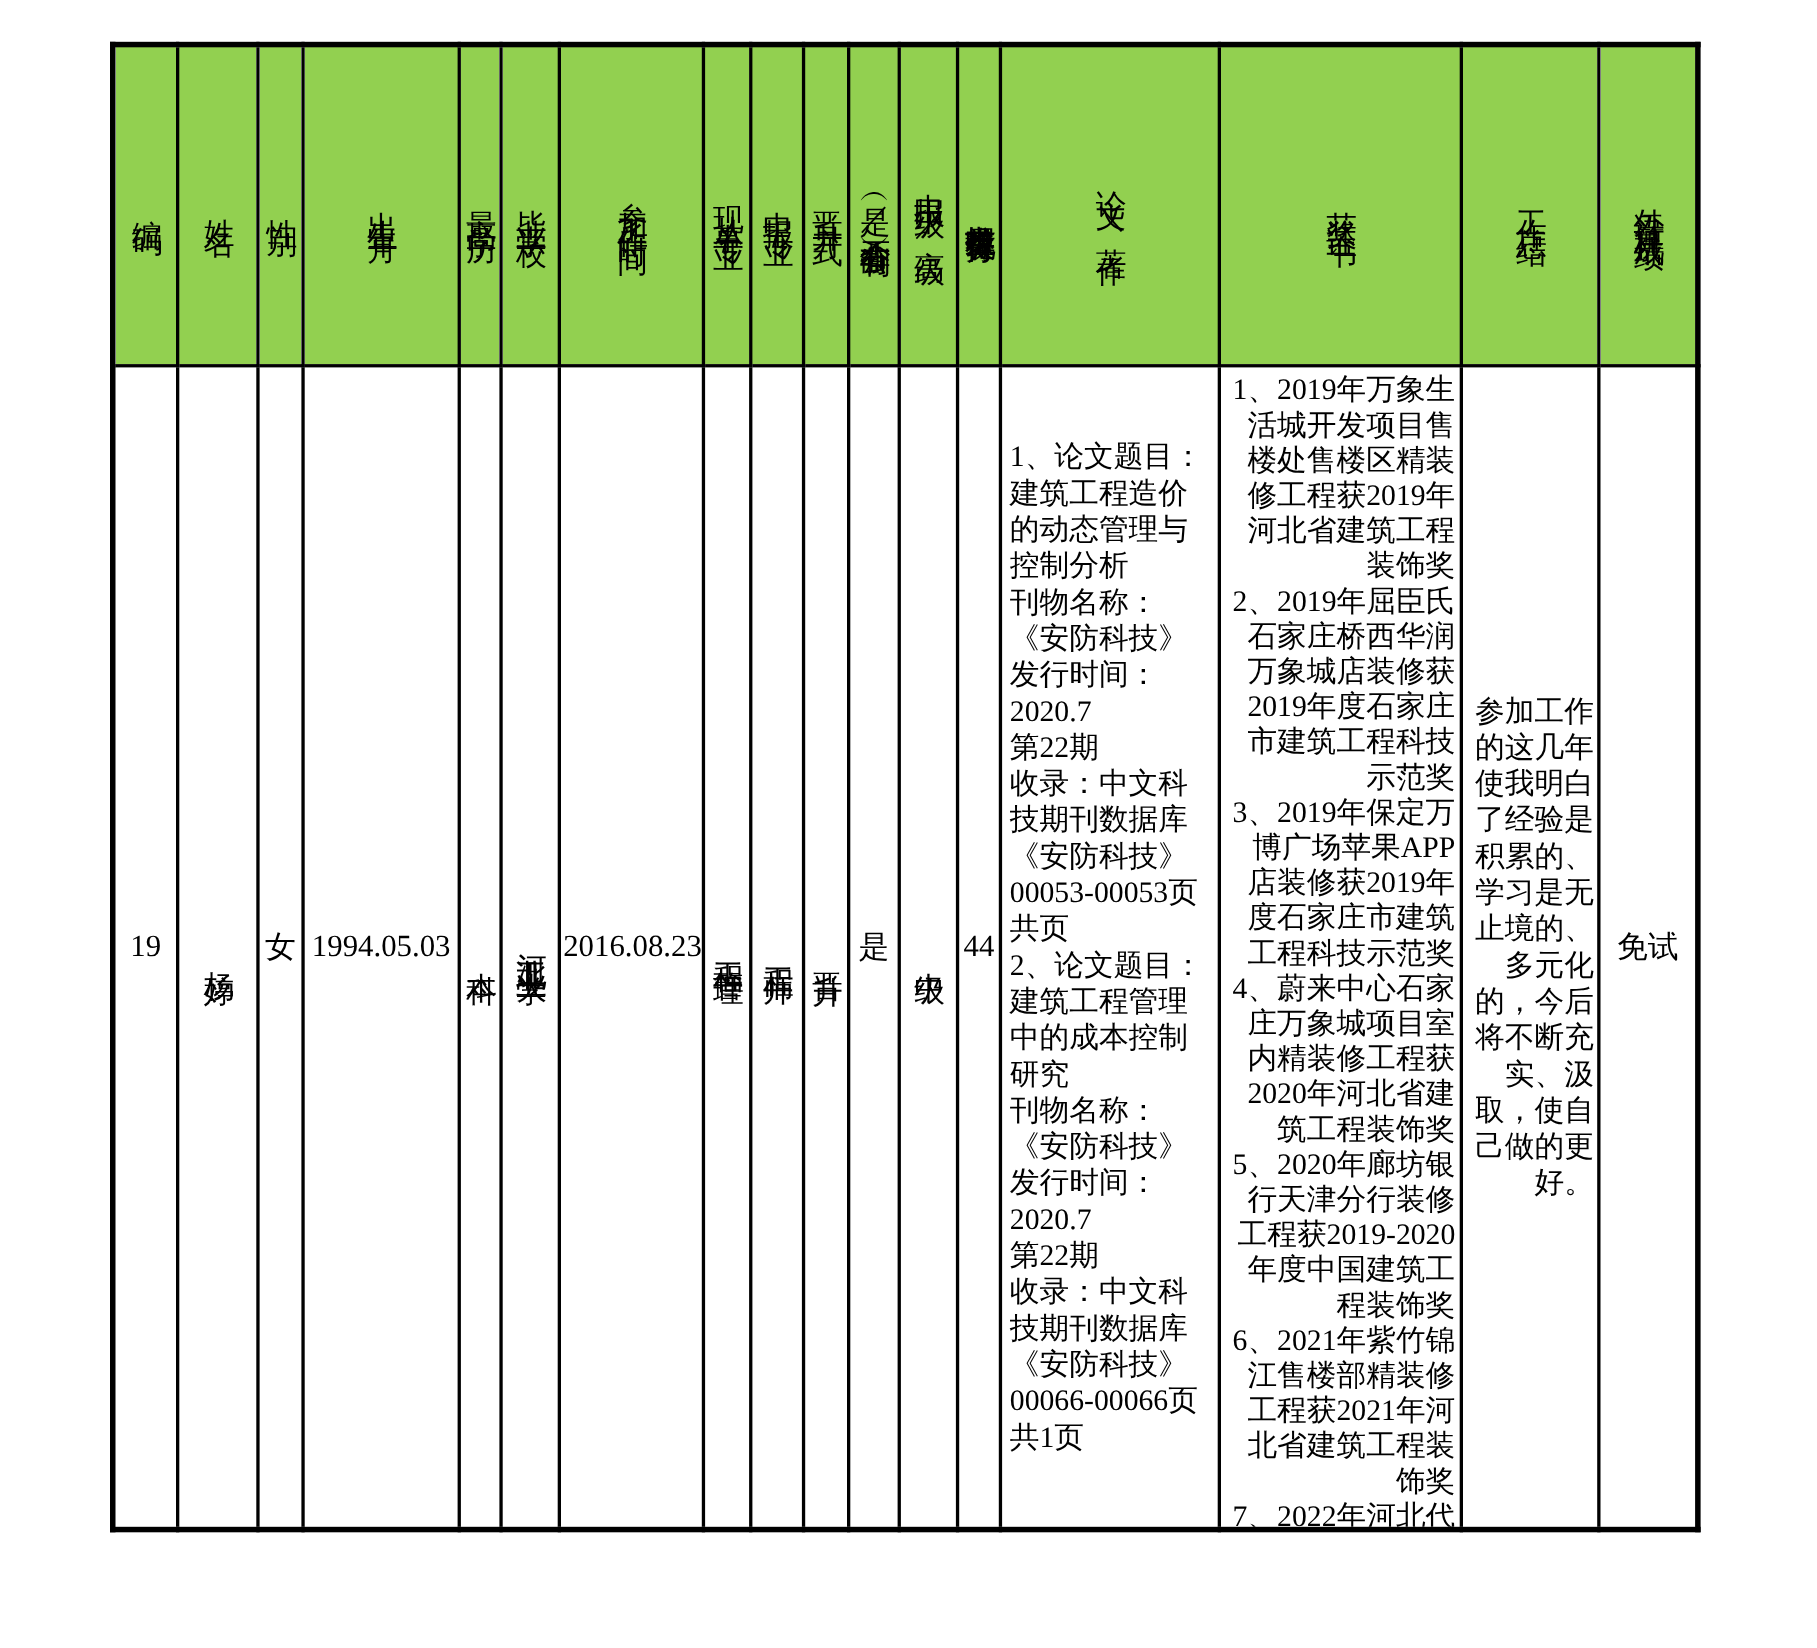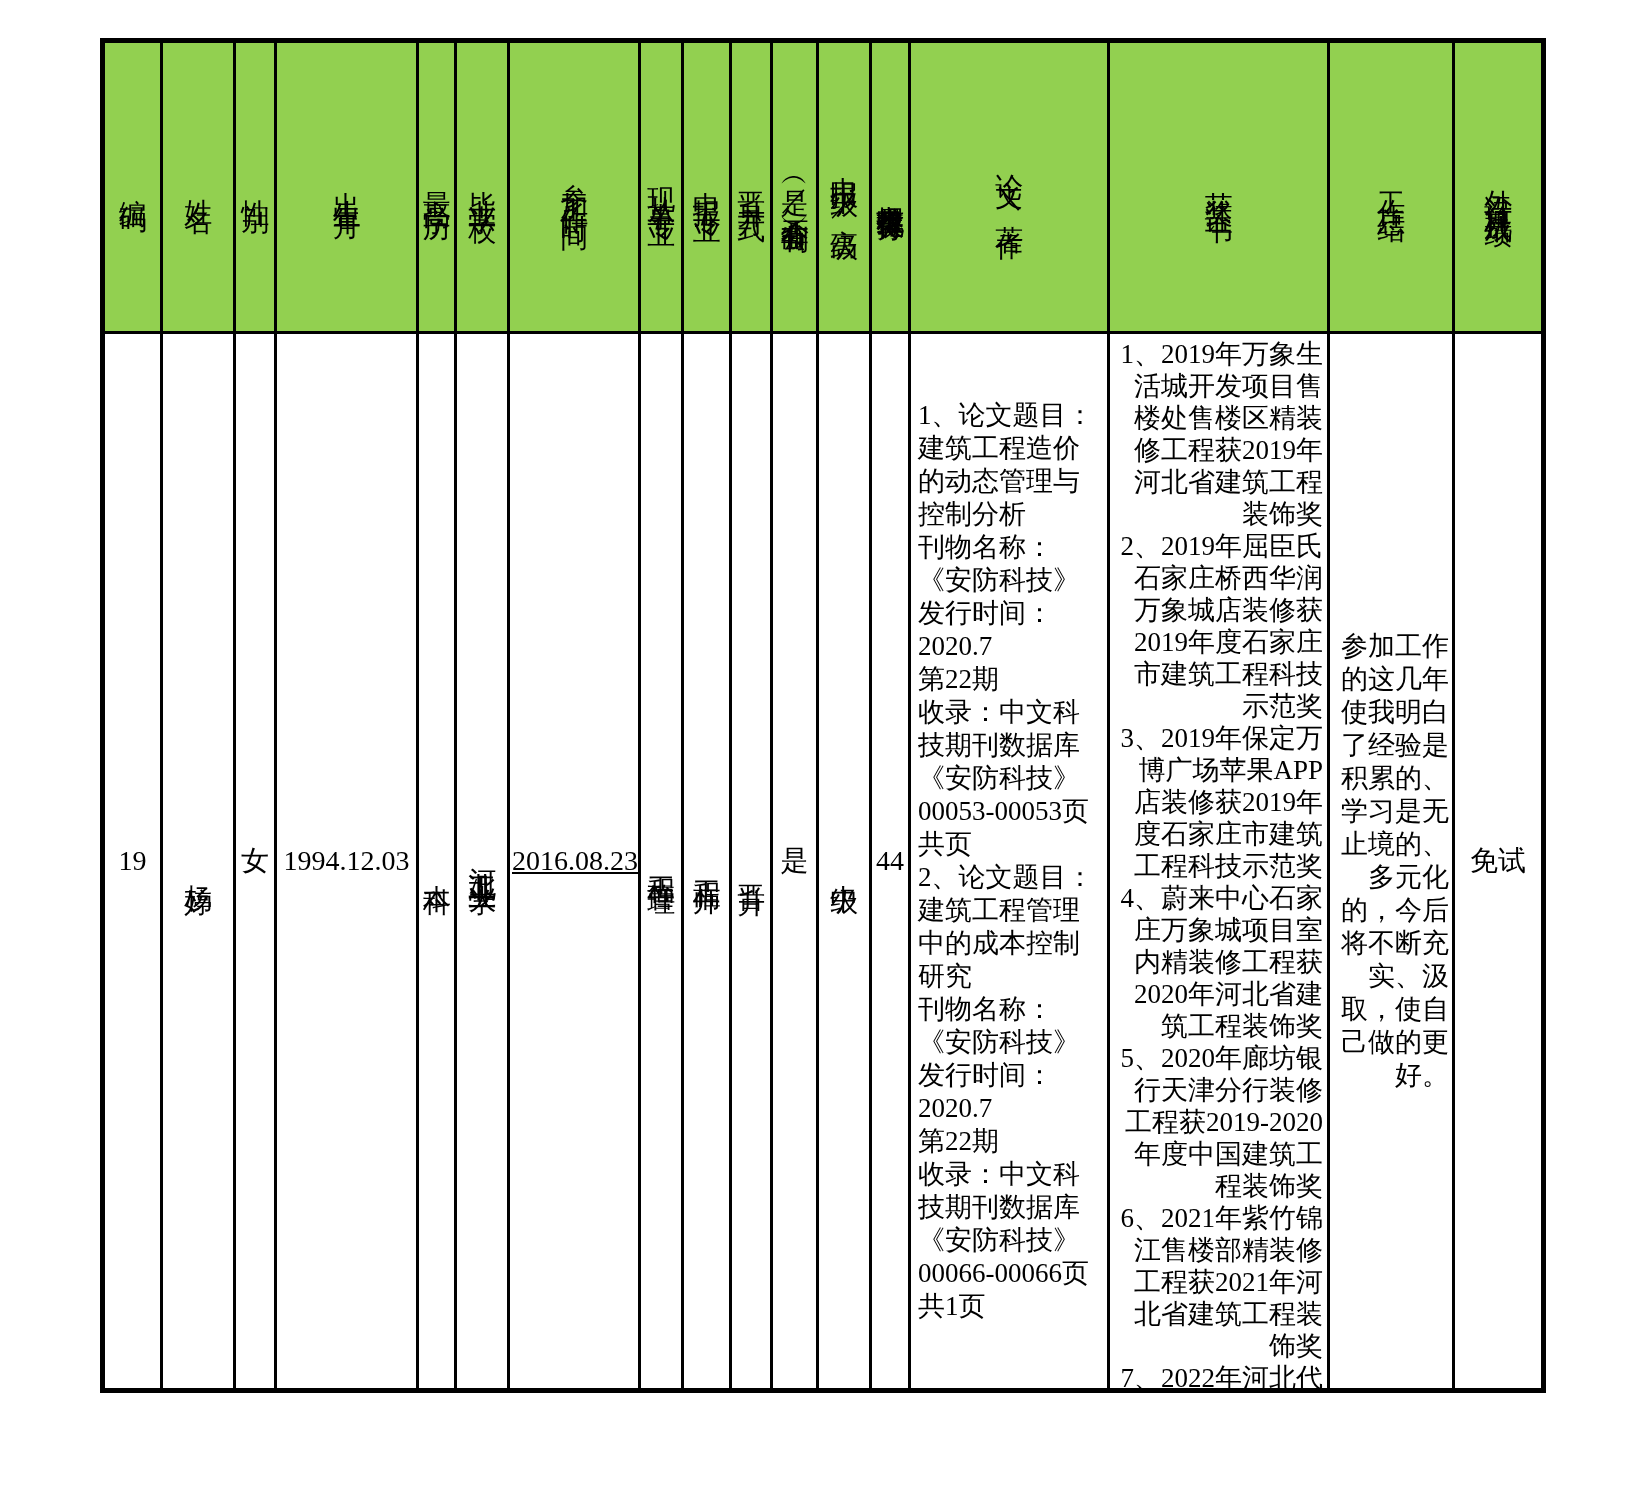--- a/index.html
+++ b/index.html
@@ -9,21 +9,21 @@
   .sheet td{border:3px solid #000;padding:0;color:#000;overflow:hidden;}
   tr.hr{height:292px;}
   tr.br{height:1056px;}
   td.h{background:#92d050;text-align:center;vertical-align:middle;}
   .vt{writing-mode:vertical-rl;text-orientation:mixed;display:inline-block;font-size:28px;line-height:1.12;}
   .ls8{letter-spacing:8px;}
   .ls5{letter-spacing:5px;}
   .ls1{letter-spacing:1px;}
   .ls4{letter-spacing:4px;}
   td.b{background:#ffffff;text-align:center;vertical-align:middle;font-size:28px;}
-  td.clipleft{text-align:left;white-space:nowrap;padding-left:2px;text-decoration:underline;}
+  td.clipleft{text-align:left;white-space:nowrap;padding-left:2px;}
   td.nowrapc{white-space:nowrap;}
   td.papers{text-align:left;vertical-align:middle;padding:0 4px 0 7px;font-size:27px;line-height:33px;}
   .prewrap{white-space:pre-line;}
   td.awards{vertical-align:top;}
   .awards-box{height:1050px;overflow:hidden;text-align:right;padding:4px 4px 0 7px;font-size:27px;line-height:32px;white-space:pre-line;}
   td.summary{text-align:right;vertical-align:middle;padding:0 3px 0 7px;font-size:27px;line-height:33px;}
 </style>
 </head>
 <body>
 
@@ -67,21 +67,21 @@
       <td class="h" style="background: rgb(146, 208, 80); border-color: rgb(0, 0, 0);"><span class="vt ls8">论文＼著作</span></td>
       <td class="h" style="background: rgb(146, 208, 80); border-color: rgb(0, 0, 0);"><span class="vt ls8">获奖证书</span></td>
       <td class="h" style="background: rgb(146, 208, 80); border-color: rgb(0, 0, 0);"><span class="vt ls8">工作总结</span></td>
       <td class="h" style="background: rgb(146, 208, 80); border-color: rgb(0, 0, 0);"><span class="vt ls5">外语计算机成绩</span></td>
     </tr>
 
     <tr class="br">
       <td class="b" style="border-color: rgb(0, 0, 0);"><span>19</span></td>
       <td class="b" style="border-color: rgb(0, 0, 0);"><span class="vt ls4">杨婷</span></td>
       <td class="b" style="border-color: rgb(0, 0, 0);"><span>女</span></td>
-      <td class="b nowrapc" style="border-color: rgb(0, 0, 0);"><span>1994.12.03</span></td>
+      <td class="b nowrapc" style="border-color: rgb(0, 0, 0);"><span>1994.05.03</span></td>
       <td class="b" style="border-color: rgb(0, 0, 0);"><span class="vt ls4">本科</span></td>
       <td class="b" style="border-color: rgb(0, 0, 0);"><span class="vt ls4">河北工业大学</span></td>
       <td class="b clipleft" style="border-color: rgb(0, 0, 0);"><span>2016.08.23</span></td>
       <td class="b" style="border-color: rgb(0, 0, 0);"><span class="vt ls4">工程管理</span></td>
       <td class="b" style="border-color: rgb(0, 0, 0);"><span class="vt ls4">工程师</span></td>
       <td class="b" style="border-color: rgb(0, 0, 0);"><span class="vt ls4">晋升</span></td>
       <td class="b" style="border-color: rgb(0, 0, 0);"><span>是</span></td>
       <td class="b" style="border-color: rgb(0, 0, 0);"><span class="vt ls4">中级</span></td>
       <td class="b" style="border-color: rgb(0, 0, 0);"><span>44</span></td>
       <td class="b papers" style="border-color: rgb(0, 0, 0);"><span class="prewrap">1、论文题目：建筑工程造价的动态管理与控制分析

